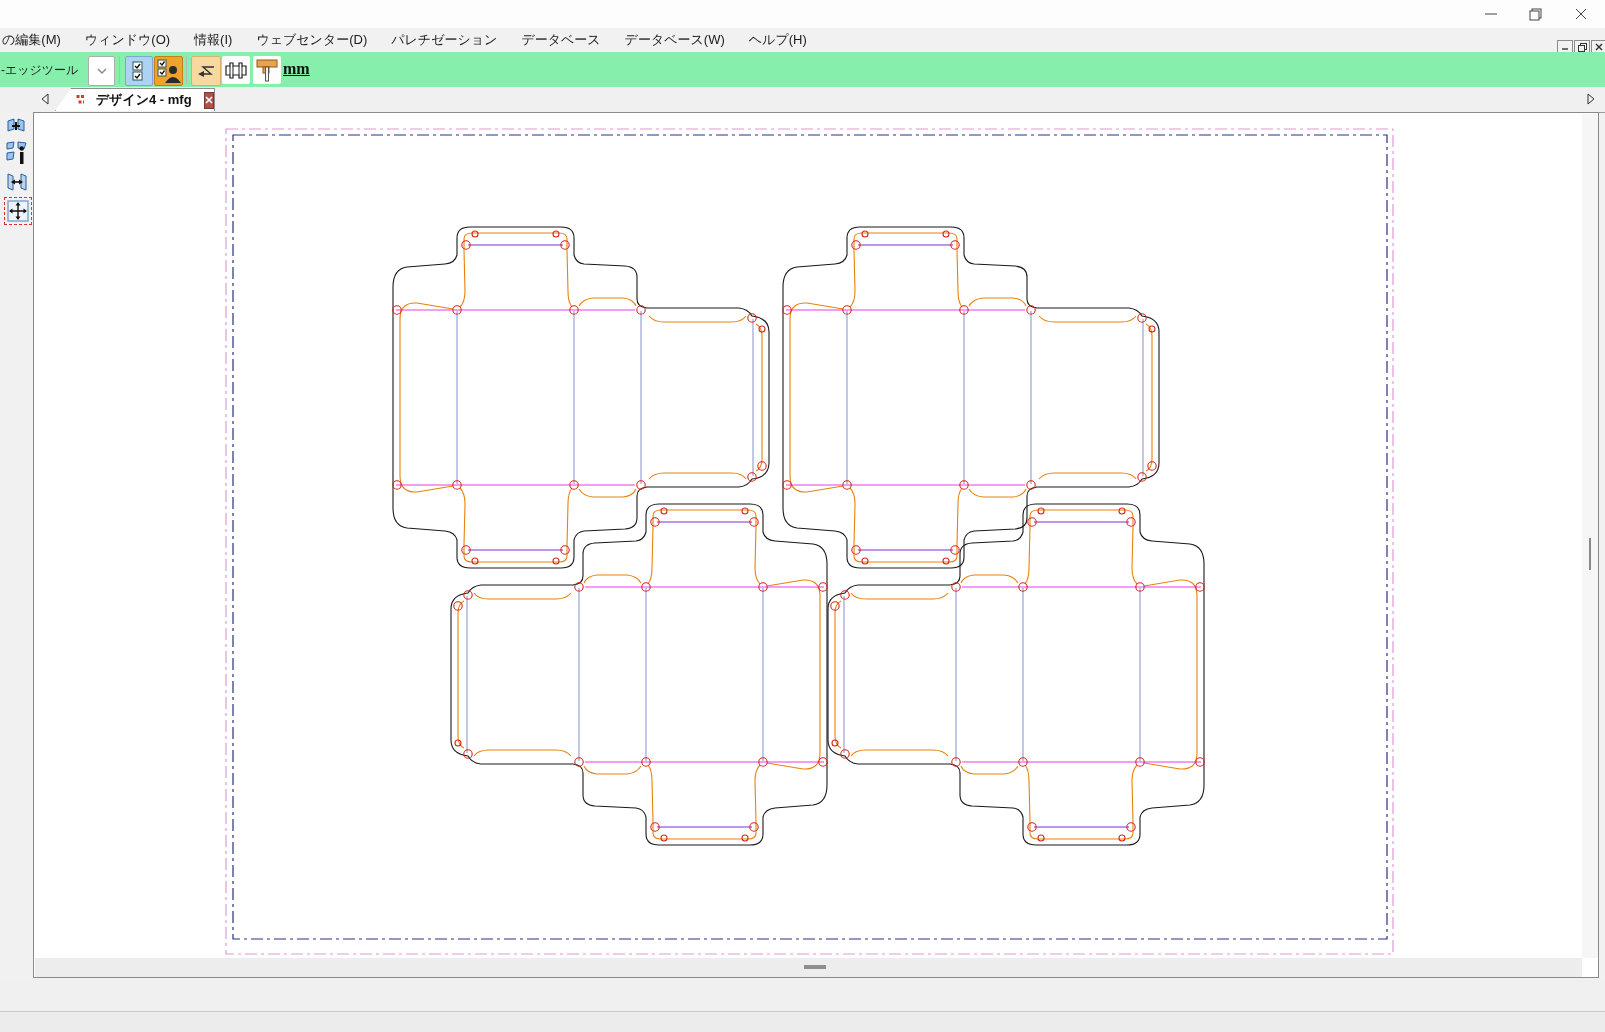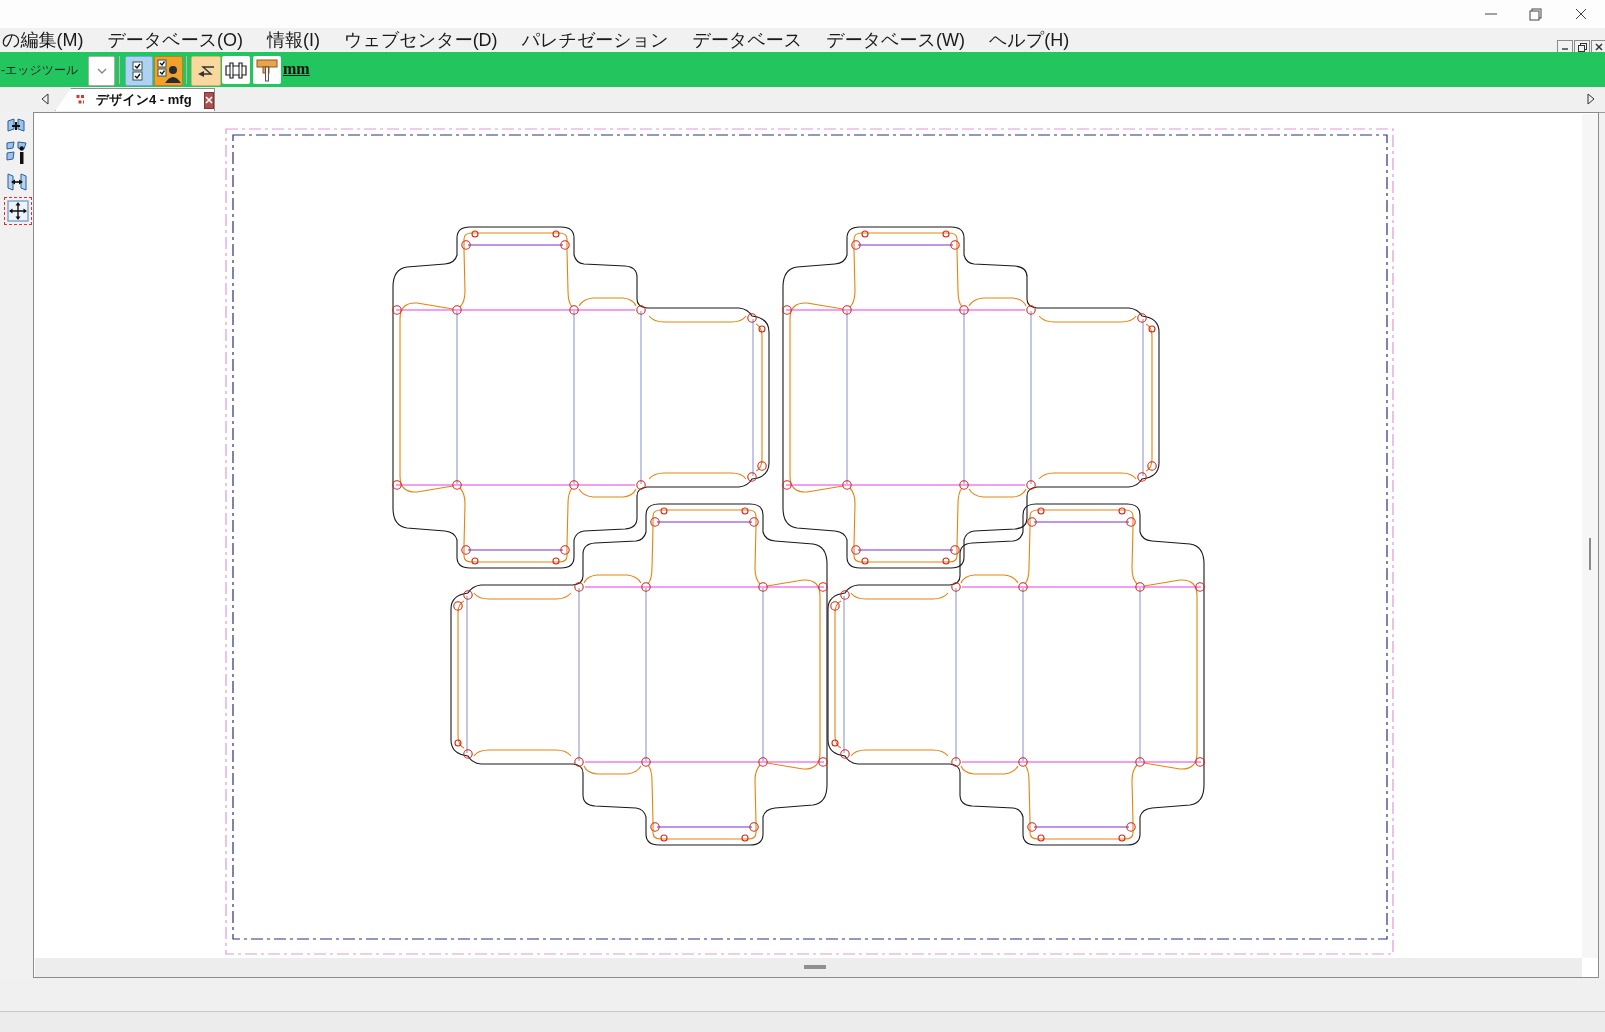--- a/index.html
+++ b/index.html
@@ -3,26 +3,26 @@
 <meta charset="utf-8">
 <style>
   html,body{margin:0;padding:0;width:1605px;height:1032px;overflow:hidden;
     font-family:"Liberation Sans","DejaVu Sans",sans-serif;background:#f1f1f1;}
   .abs{position:absolute;}
   
   #titlebar{left:0;top:0;width:1605px;height:28px;background:#fdfdfd;}
   .winbtn{width:38px;height:26px;top:1px;display:flex;align-items:center;justify-content:center;}
   
   #menubar{left:0;top:28px;width:1605px;height:24px;background:#f1f1f1;display:flex;align-items:center;}
-  .menuitem{padding:0 12px;font-size:18px;color:#1a1a1a;white-space:nowrap;}
+  .menuitem{padding:0 12px;font-size:13px;color:#1a1a1a;white-space:nowrap;}
   .menuitem:first-child{padding-left:2px;}
   .mdibtn{width:14px;height:12px;background:#f2f2f2;border:1px solid #8c8c8c;
     display:flex;align-items:center;justify-content:center;}
   
-  #toolbarrow{left:0;top:52px;width:1605px;height:35px;background:#22c55e;border-bottom:1px solid #0f172a;}
+  #toolbarrow{left:0;top:52px;width:1605px;height:35px;background:#86efac;border-bottom:1px solid #0f172a;}
   #tool-label{left:1px;top:10px;font-size:12px;color:#222;}
   .tbtn{top:4px;height:28px;display:flex;align-items:center;justify-content:center;border-radius:2px;}
   .tsep{top:4px;width:1px;height:28px;background:#b9b9b9;}
   #unit-label{left:283px;top:8px;font-size:16px;font-weight:bold;
     font-family:"Liberation Serif","DejaVu Serif",serif;color:#111;text-decoration:underline;}
   
   #tabbar{left:0;top:87px;width:1605px;height:25px;background:#f0f0f0;border-bottom:1px solid #9a9a9a;}
   .navbtn{top:2px;width:18px;height:20px;display:flex;align-items:center;justify-content:center;}
   #active-tab{left:55px;top:1px;width:160px;height:23px;background:#ffffff;
     border:1px solid #8f8f8f;border-bottom:none;display:flex;align-items:center;gap:12px;
@@ -73,21 +73,21 @@
   <div class="winbtn abs" style="left:1562px;">
     <svg width="12" height="12">
       <line x1="1" y1="1" x2="11" y2="11" stroke="#444" stroke-width="1"></line>
       <line x1="11" y1="1" x2="1" y2="11" stroke="#444" stroke-width="1"></line>
     </svg>
   </div>
 </div>
 
 <div id="menubar" class="abs">
   <span class="menuitem">の編集(M)</span>
-  <span class="menuitem">データベース(O)</span>
+  <span class="menuitem">ウィンドウ(O)</span>
   <span class="menuitem">情報(I)</span>
   <span class="menuitem">ウェブセンター(D)</span>
   <span class="menuitem">パレチゼーション</span>
   <span class="menuitem">データベース</span>
   <span class="menuitem">データベース(W)</span>
   <span class="menuitem">ヘルプ(H)</span>
 
   <div class="mdibtn abs" style="left:1557px;top:12px;">
     <svg width="8" height="8">
         <line x1="1" y1="6" x2="7" y2="6" stroke="#333" stroke-width="1.4"></line>

